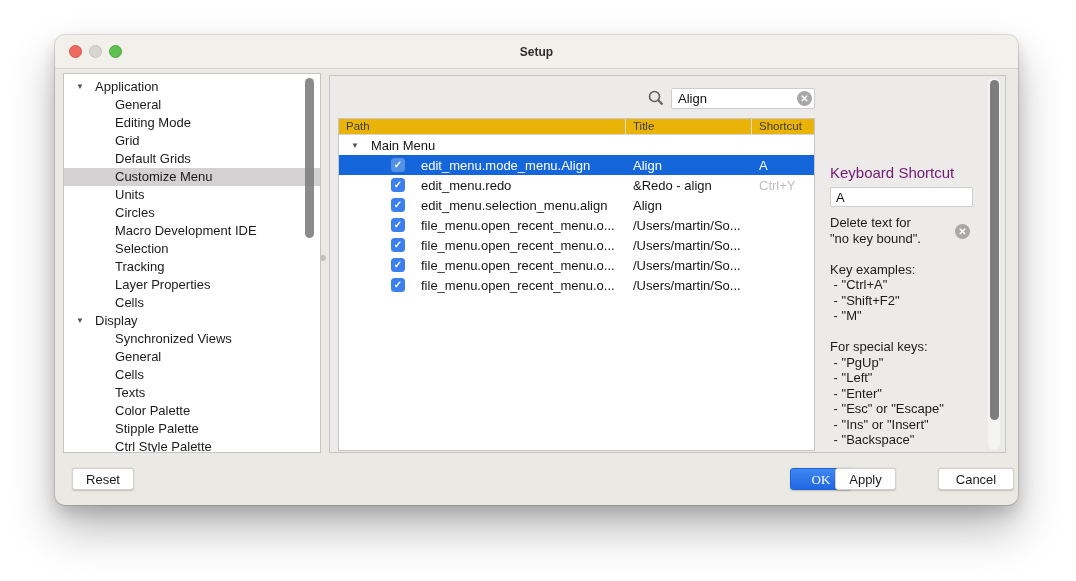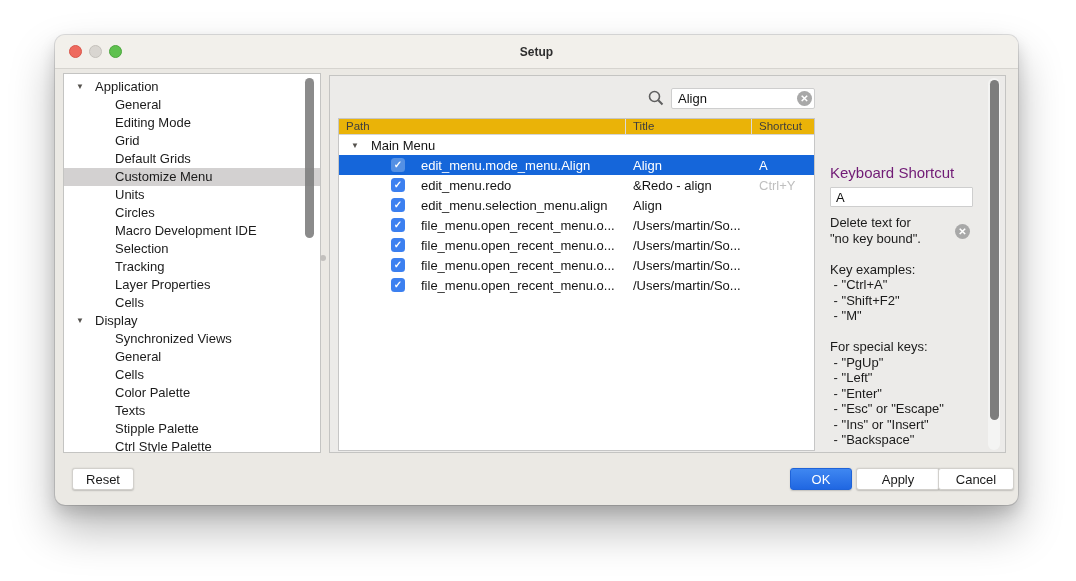--- a/index.html
+++ b/index.html
@@ -112,22 +112,22 @@
   }
 
   
   .btn{
     position:absolute;top:433px;height:22px;border-radius:3px;font-size:13px;
     background:#ffffff;border:0.5px solid #d2d0cc;color:#1a1a1a;text-align:center;line-height:22px;
     box-shadow:0 0.5px 1.5px rgba(0,0,0,0.18);box-sizing:border-box;cursor:default;
     font-family:"Liberation Sans", sans-serif;
   }
   .btn-reset{left:17px;width:62px;}
-  .btn-ok{left:735px;width:62px;background:linear-gradient(180deg,#3f87f1,#2067e2);color:#fff;border-color:#1f63d8;}
-  .btn-apply{left:780px;width:84px;margin-left:21px;}
+  .btn-ok{left:735px;width:62px;background:linear-gradient(180deg,#3f87f1,#2067e2);color:#fff;border-color:#1f63d8;font-family:Liberation Serif, serif;}
+  .btn-apply{left:780px;width:61px;}
   .btn-cancel{left:883px;width:76px;}
 </style>
 </head>
 <body>
 
 <div class="window">
 
   <div class="titlebar">
     <div class="traffic">
       <div class="light red"></div>
@@ -149,22 +149,22 @@
       <div class="tree-row child"><span>Circles</span></div>
       <div class="tree-row child"><span>Macro Development IDE</span></div>
       <div class="tree-row child"><span>Selection</span></div>
       <div class="tree-row child"><span>Tracking</span></div>
       <div class="tree-row child"><span>Layer Properties</span></div>
       <div class="tree-row child"><span>Cells</span></div>
       <div class="tree-row group"><span class="twisty">▼</span><span>Display</span></div>
       <div class="tree-row child"><span>Synchronized Views</span></div>
       <div class="tree-row child"><span>General</span></div>
       <div class="tree-row child"><span>Cells</span></div>
+      <div class="tree-row child"><span>Texts</span></div>
       <div class="tree-row child"><span>Color Palette</span></div>
-      <div class="tree-row child"><span>Texts</span></div>
       <div class="tree-row child"><span>Stipple Palette</span></div>
       <div class="tree-row child"><span>Ctrl Style Palette</span></div>
     </div>
     <div class="sb-scrollbar"></div>
   </div>
 
   <div class="splitter-dot"></div>
 
   <div class="mainbox">
 

